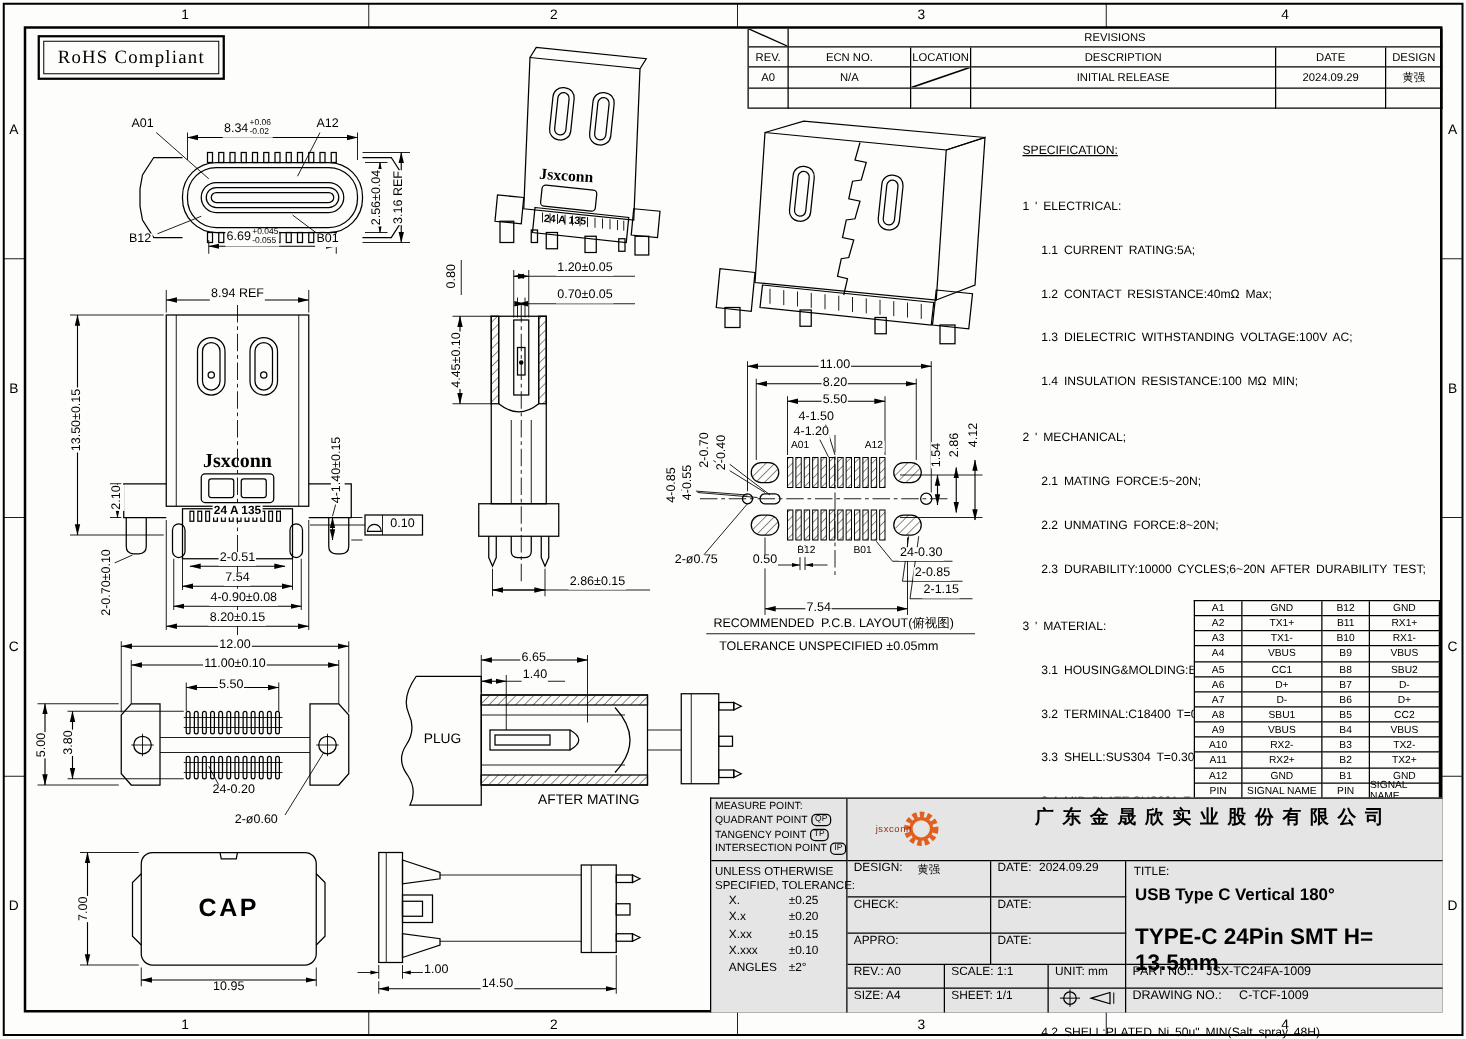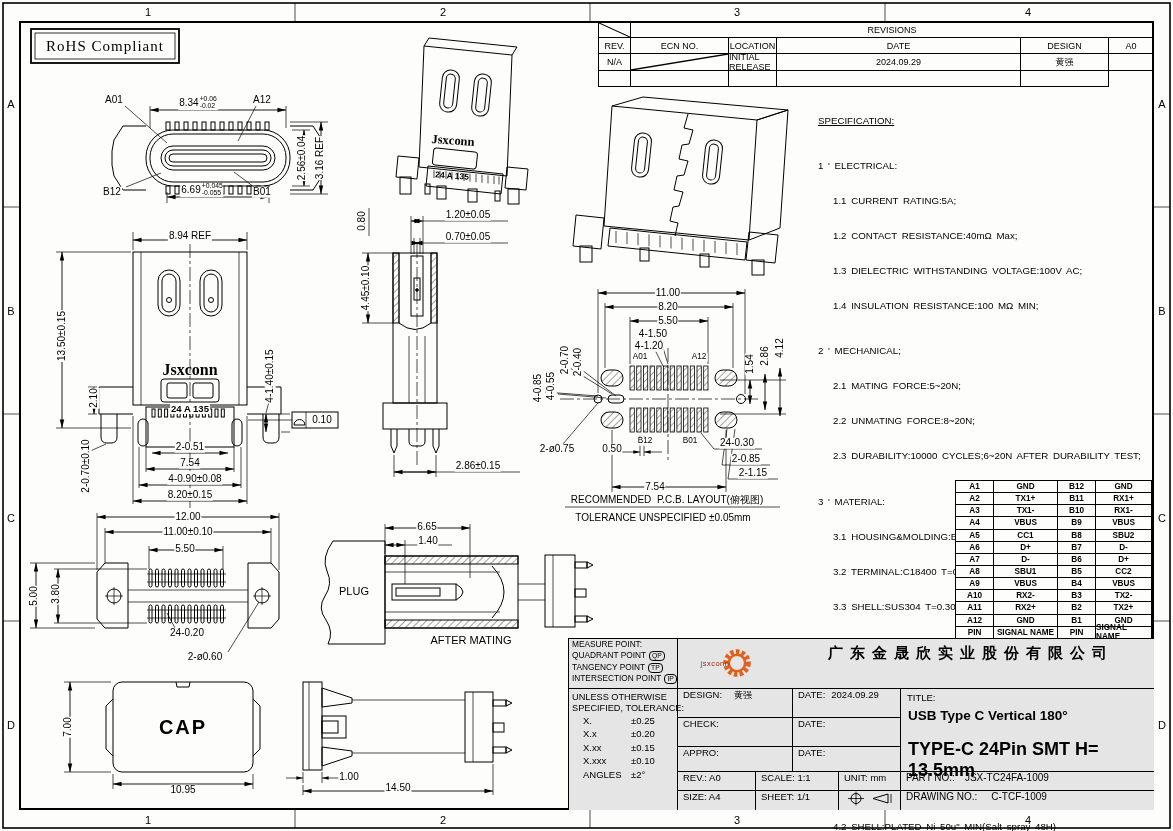--- a/index.html
+++ b/index.html
@@ -32,21 +32,21 @@
   
   .rev{position:absolute;left:598px;top:23px;width:555px;display:grid;z-index:2;
        grid-template-columns:32px 98px 48px 244px 88px 45px;
        grid-template-rows:15px 16px 17px 16px;font-size:9px;border-left:1px solid #000;}
   .rev>div{border-right:1px solid #000;border-bottom:1px solid #000;
            display:flex;align-items:center;justify-content:center;position:relative;overflow:hidden;}
   .rev svg{position:absolute;left:0;top:0;width:100%;height:100%;}
   
   .pins{position:absolute;left:955px;top:480px;width:196px;display:grid;z-index:2;
         grid-template-columns:38px 64px 38px 56px;grid-auto-rows:12.15px;font-size:8.2px;
-        border-left:1px solid #000;border-top:1px solid #000;background:#fdfdfc;font-weight:bold;}
+        border-left:1px solid #000;border-top:1px solid #000;background:#fdfdfc;}
   .pins>div{border-right:1px solid #000;border-bottom:1px solid #000;
             display:flex;align-items:center;justify-content:center;}
   
   .tb{position:absolute;left:568px;top:638px;width:585px;height:171px;z-index:2;
       border-left:1.4px solid #000;border-top:1.4px solid #000;font-size:9.5px;background:#e5e5e5;}
   .tb .cell{position:absolute;border-right:1px solid #000;border-bottom:1px solid #000;box-sizing:border-box;}
   .tb .nb{border-bottom:none;} .tb .nr{border-right:none;}
   .mline{display:flex;align-items:center;font-size:8.3px;line-height:11.4px;padding-left:3px;white-space:nowrap;}
   .bdg{border:1px solid #000;border-radius:4px;font-size:6.8px;padding:0 2px;margin-left:3px;line-height:8px;}
   .tolhead{font-size:9.2px;line-height:11px;padding-left:3px;white-space:nowrap;}
@@ -533,20 +533,21 @@
 <div class="rev">
   <div>
         <svg preserveAspectRatio="none" viewBox="0 0 10 10">
           <line x1="0" y1="0" x2="10" y2="10" stroke="#000" stroke-width=".6"></line>
         </svg>
       </div>
   <div style="grid-column:2/7">REVISIONS</div>
   <div>REV.</div>
   <div>ECN NO.</div>
   <div>LOCATION</div>
+  <div>DESCRIPTION</div>
   <div>DATE</div>
   <div>DESIGN</div>
   <div>A0</div>
   <div>N/A</div>
   <div>
         <svg preserveAspectRatio="none" viewBox="0 0 10 10">
           <line x1="0" y1="10" x2="10" y2="0" stroke="#000" stroke-width=".6"></line>
         </svg>
       </div>
   <div>INITIAL RELEASE</div>

